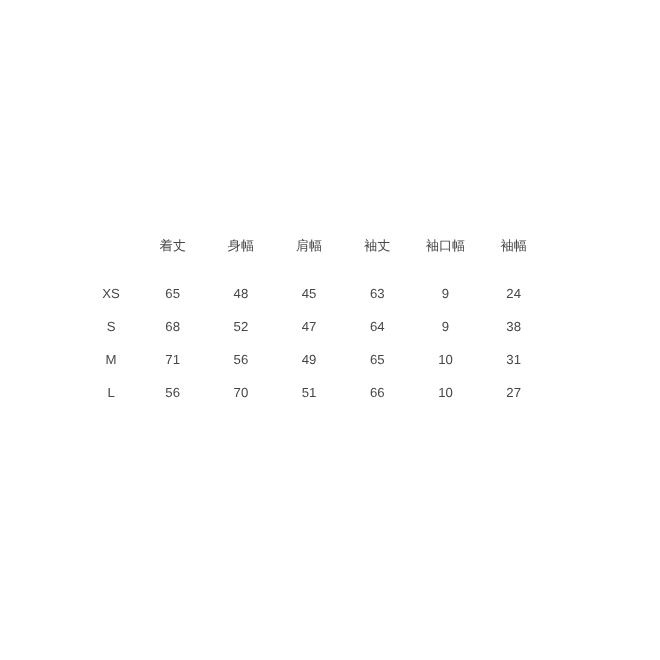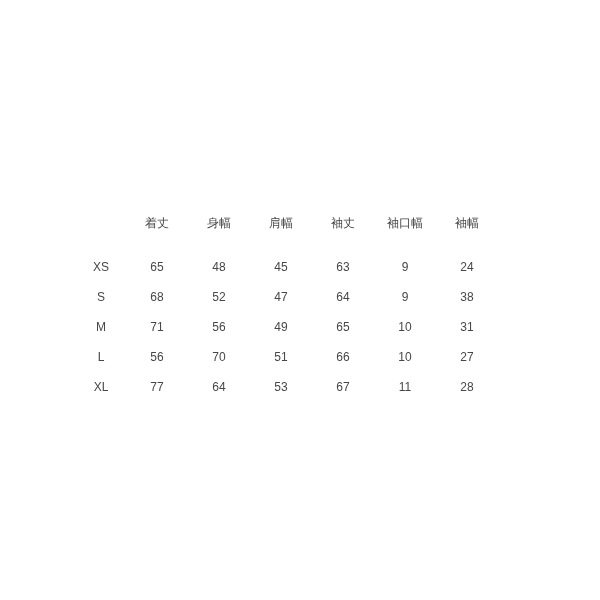--- a/index.html
+++ b/index.html
@@ -95,24 +95,15 @@
       </tr>
       <tr>
         <td>L</td>
         <td>56</td>
         <td>70</td>
         <td>51</td>
         <td>66</td>
         <td>10</td>
         <td>27</td>
       </tr>
-      <tr>
-        <td>XL</td>
-        <td>77</td>
-        <td>64</td>
-        <td>53</td>
-        <td>67</td>
-        <td>11</td>
-        <td>28</td>
-      </tr>
     </tbody>
   </table>
 </div>
 
 </body></html>

